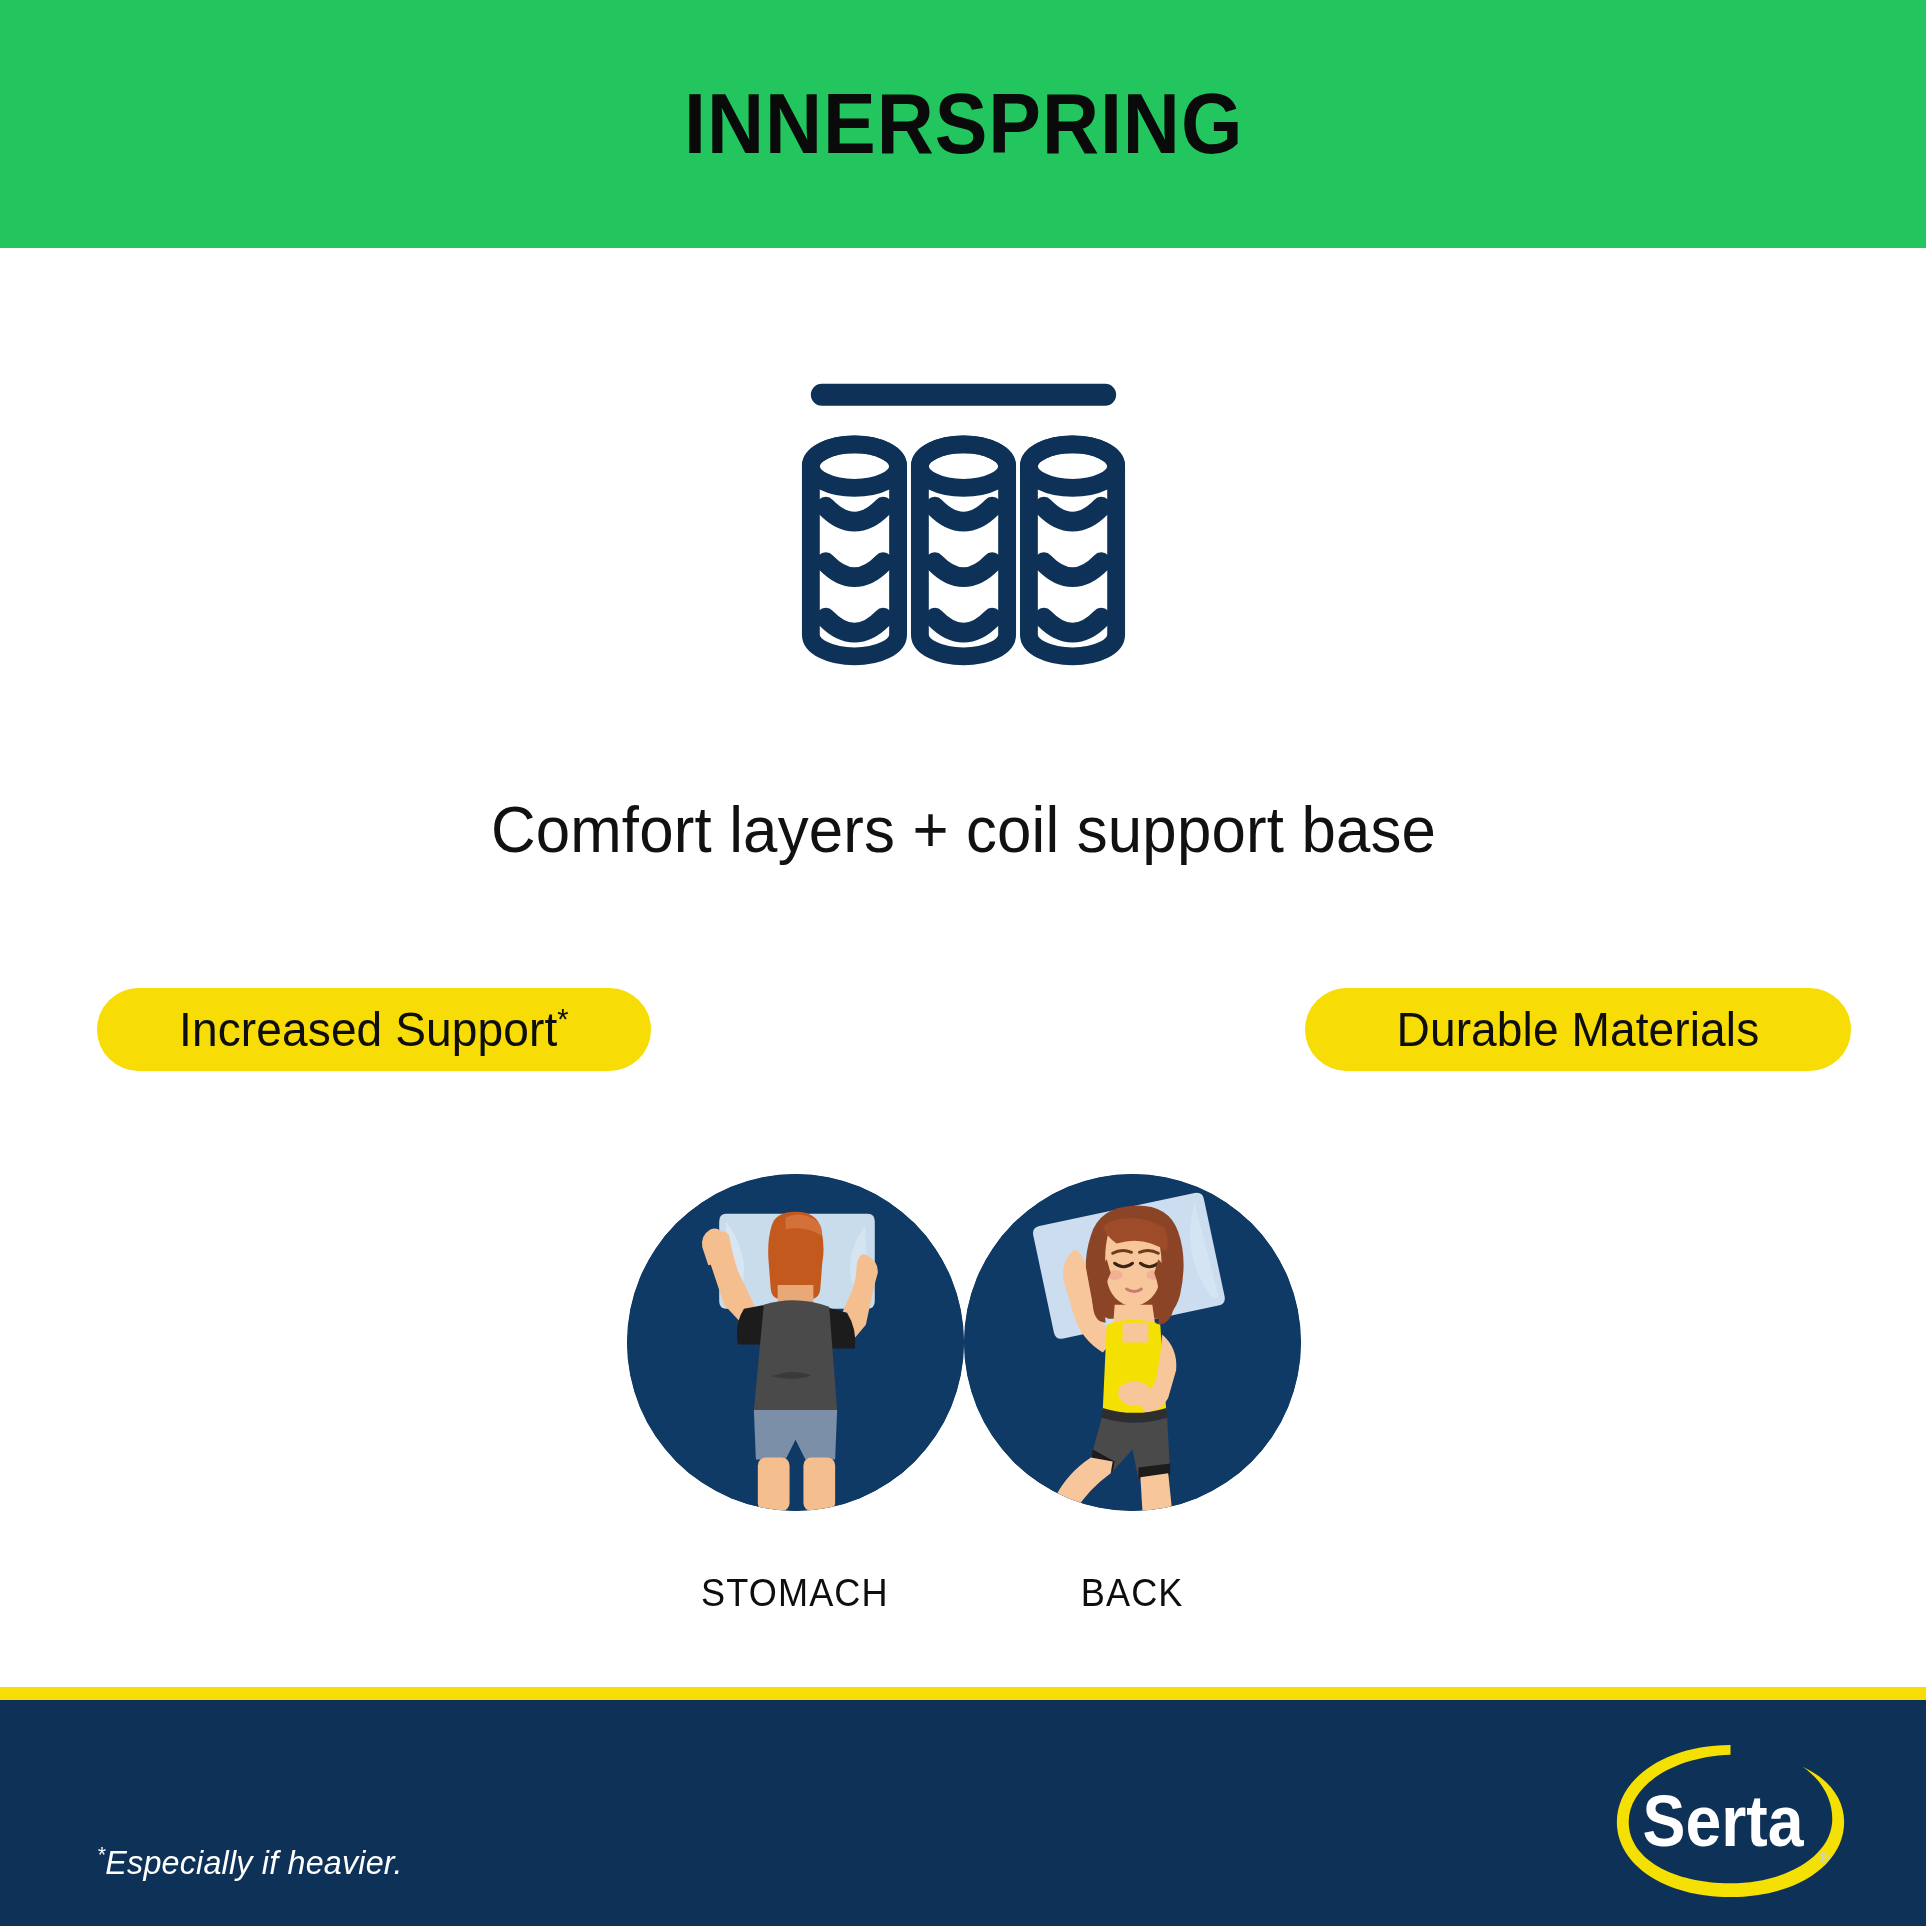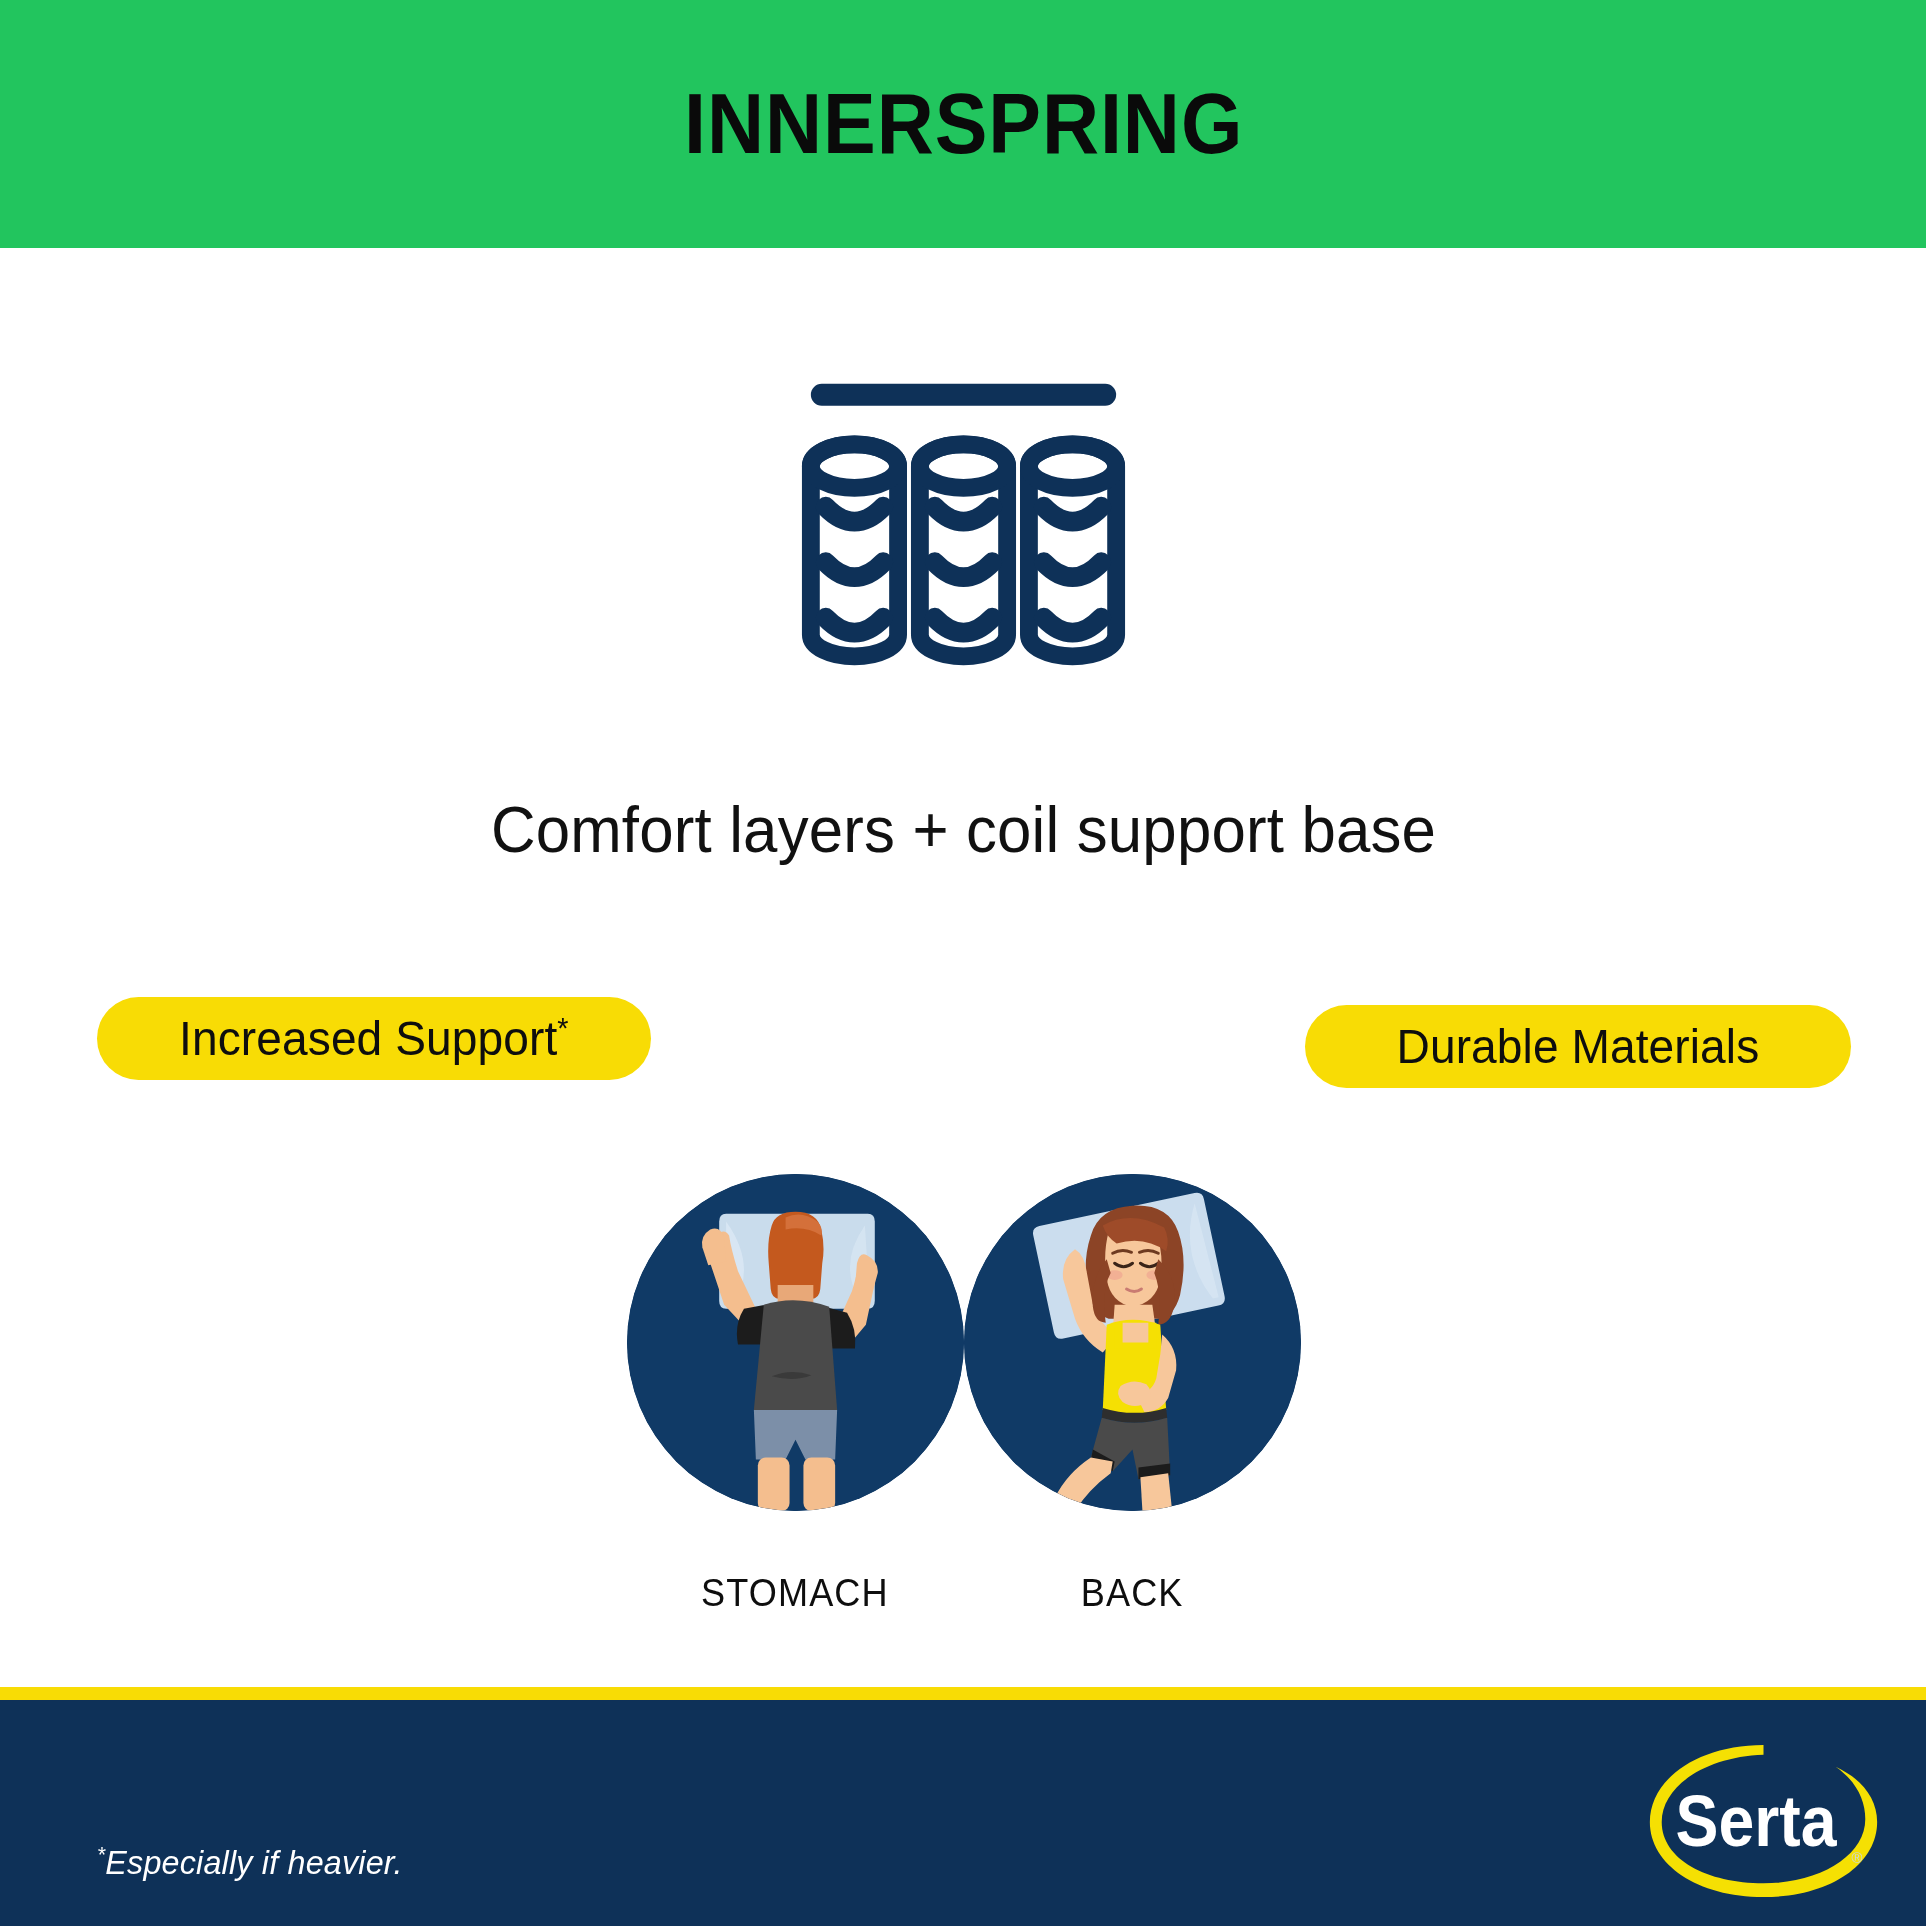--- a/index.html
+++ b/index.html
@@ -77,21 +77,21 @@
     height: 83px;
     border-radius: 42px;
     background: #F8DC05;
     display: flex;
     align-items: center;
     justify-content: center;
     box-sizing: border-box;
     padding: 0 18px;
   }
   .pill-1 { width: 554px; justify-content: center; }
-  .pill-2 { width: 546px; margin-top: 17px; }
+  .pill-2 { width: 546px; }
   .pill-3 { width: 552px; }
   .pill-label {
     font-family: "Liberation Sans", sans-serif;
     font-weight: 400;
     font-size: 48px;
     color: #0e0e0e;
     letter-spacing: 0.1px;
     white-space: nowrap;
     transform: scaleX(0.96);
   }
@@ -163,21 +163,21 @@
     transform: scaleX(0.95);
     transform-origin: left center;
   }
   .footnote-star {
     font-size: 22px;
     vertical-align: super;
     line-height: 0;
   }
   .brand-logo {
     position: absolute;
-    left: 1636px;
+    left: 1603px;
     top: 1737px;
   }
 </style>
 </head>
 <body>
 
 <div class="header-band">
   <div class="header-title">INNERSPRING</div>
 </div>
 

